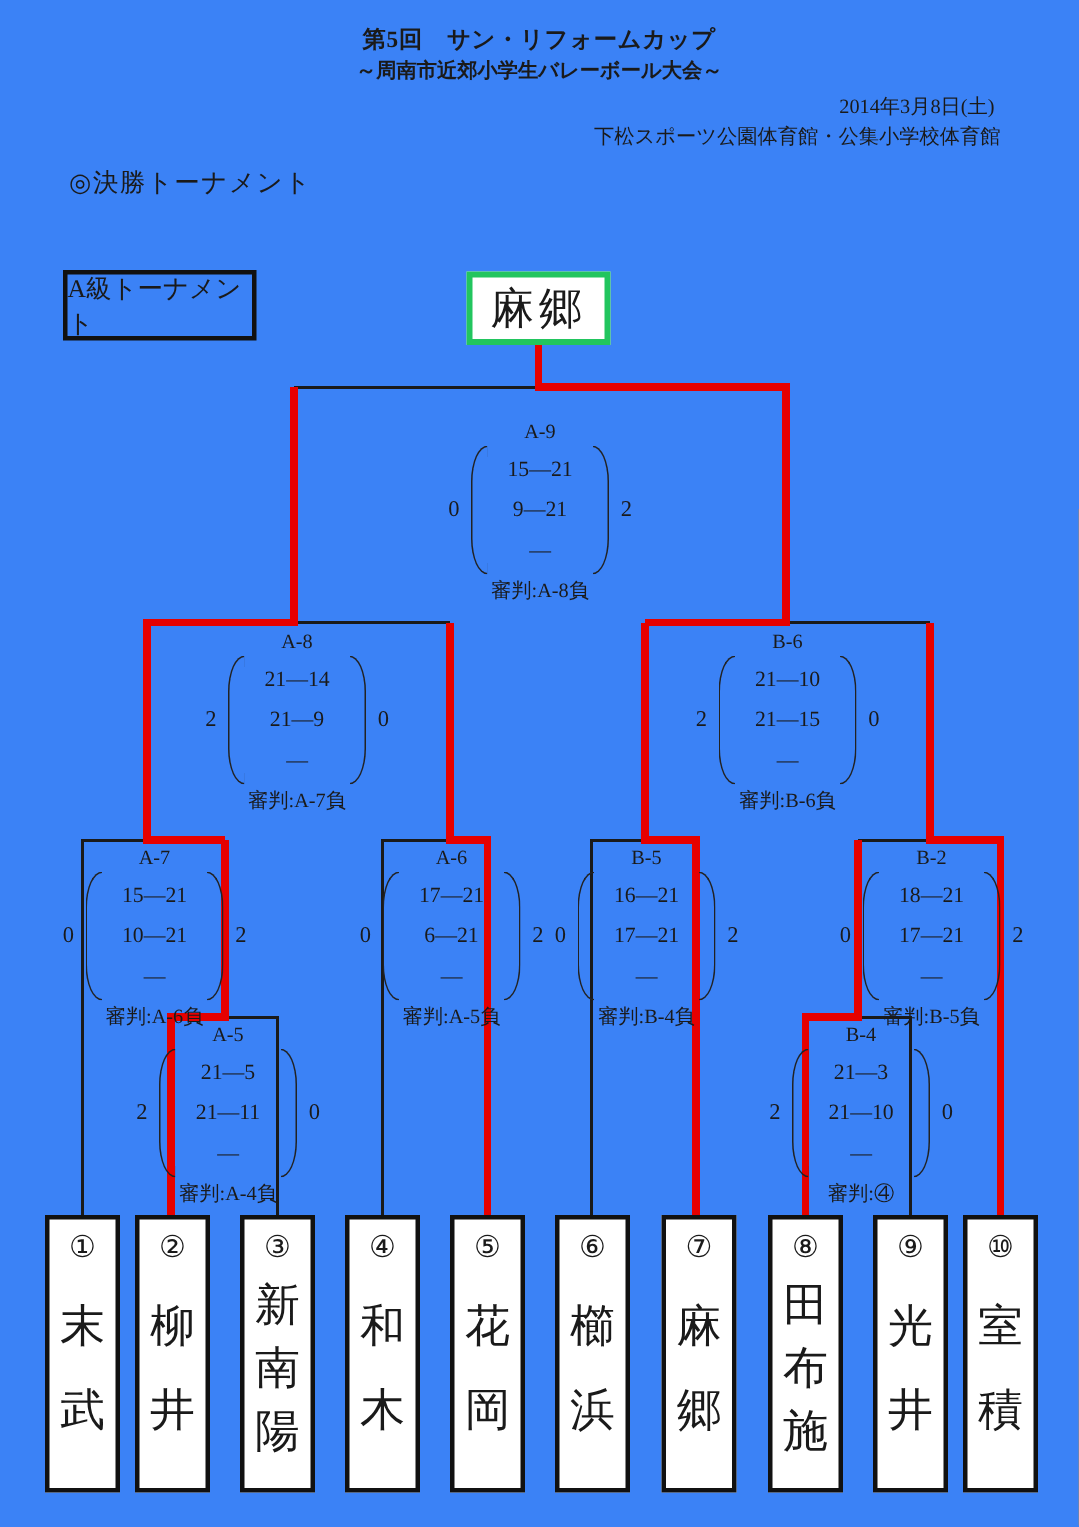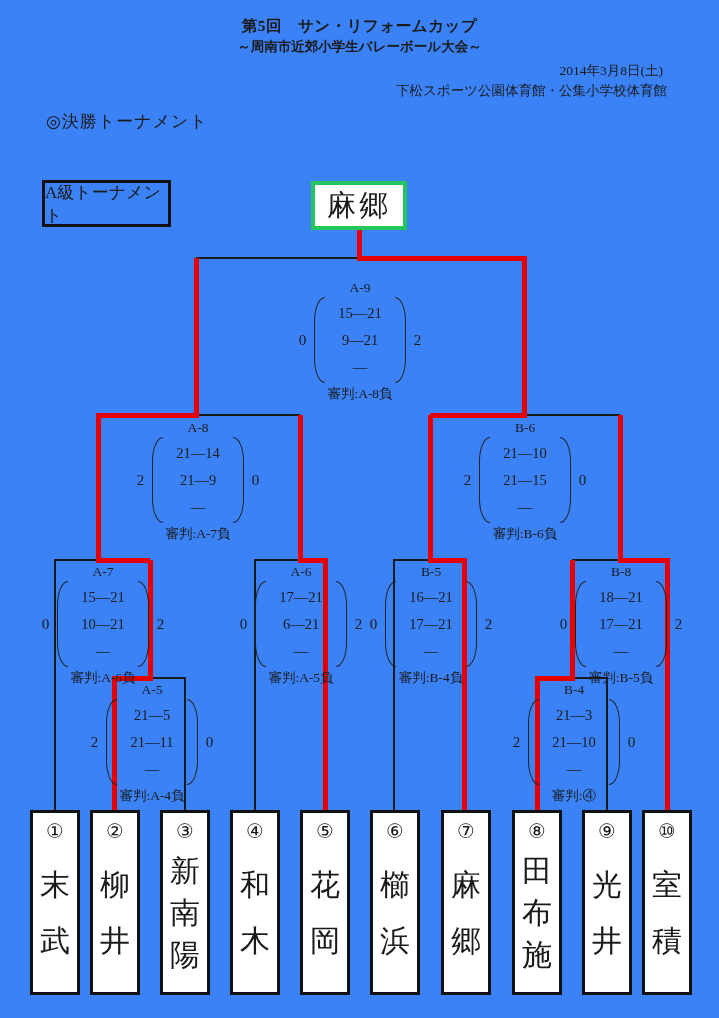--- a/index.html
+++ b/index.html
@@ -174,21 +174,21 @@
         <div>17―21</div>
         <div>―</div>
       </div>
       <div class="paren rr"></div>
       <div class="side-score">2</div>
     </div>
     <div class="referee">審判:B-4負</div>
   </div>
 
   <div class="match" style="left:621px;top:563px;">
-    <div class="match-id">B-8</div>
+    <div class="match-id">B-2</div>
     <div class="match-body">
       <div class="side-score">0</div>
       <div class="paren l"></div>
       <div class="sets">
         <div>18―21</div>
         <div>17―21</div>
         <div>―</div>
       </div>
       <div class="paren rr"></div>
       <div class="side-score">2</div>

